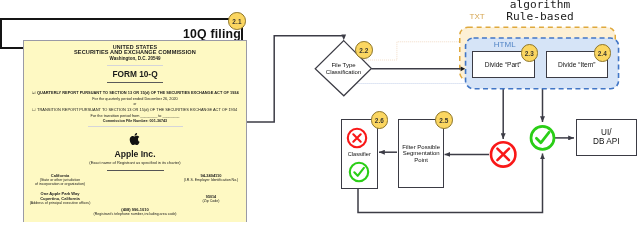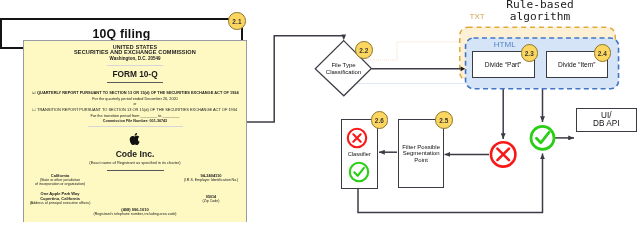--- a/index.html
+++ b/index.html
@@ -3,21 +3,21 @@
 <meta charset="utf-8">
 <style>
   html,body{margin:0;padding:0;background:#fff;}
   body{width:640px;height:222px;font-family:"Liberation Sans",sans-serif;overflow:hidden;
        -webkit-font-smoothing:antialiased;}
   #root{position:relative;width:640px;height:222px;}
   .abs{position:absolute;box-sizing:border-box;}
 
   
   #title-box{left:0px;top:18px;width:243px;height:31px;border:2px solid #151515;background:#fff;
-             display:flex;align-items:center;justify-content:center;}
+             display:flex;align-items:center;justify-content:flex-end;}
   #title-box .t{font-size:12.3px;font-weight:bold;color:#111;letter-spacing:0.2px;}
 
   
   .badge{border-radius:50%;background:#FBD661;border:0.9px solid #8d7529;
          display:flex;align-items:center;justify-content:center;padding-top:0.6px;
          font-size:6.4px;font-weight:bold;color:#3a372f;z-index:20;letter-spacing:0.15px;
          font-family:"Liberation Sans",sans-serif;}
 
   
   #doc{left:23px;top:40px;width:224px;height:216px;border:1px solid #9a9aa6;background:#fef9c3;overflow:hidden;}
@@ -86,22 +86,22 @@
     <path d="M371.4,68.8 H460.6" fill="none" stroke="#3C3C46" stroke-width="1.5"></path>
     <path d="M460.6,66.4 L465.2,68.8 L460.6,71.2 z" fill="#1a1a1a"></path>
   </svg>
 
   <div class="abs" id="title-box">
     <span class="t">10Q filing</span>
   </div>
   <div class="abs badge" style="left:228.2px;top:12.1px;width:17.6px;height:17.6px;">2.1</div>
 
   <div class="abs mono" id="rule-title" style="left:455px;top:-0.7px;width:170px;text-align:center;font-size:11.2px;color:#1c1c1c;line-height:11.5px;">
+    <div>algorithm</div>
     <div>Rule-based</div>
-    <div>algorithm</div>
   </div>
 
   <svg class="abs" id="txt-box" style="left:455px;top:22px;width:166px;height:64px;" viewBox="0 0 166 64">
     <rect x="4.75" y="5.35" width="155.5" height="53" rx="8" ry="8" fill="#FDF0D5" stroke="#DFA93D" stroke-width="1.5" stroke-dasharray="5,3.9"></rect>
   </svg>
   <div class="abs" style="left:469.5px;top:12px;font-size:8px;color:#D6A652;font-weight:400;">TXT</div>
 
   <svg class="abs" id="html-box" style="left:460px;top:33px;width:164px;height:62px;" viewBox="0 0 164 62">
     <rect x="5.55" y="5.05" width="153" height="50.7" rx="8" ry="8" fill="#D6E4F7" stroke="#4176C6" stroke-width="1.6" stroke-dasharray="5,3.4"></rect>
   </svg>
@@ -137,21 +137,21 @@
     <circle cx="11" cy="11" r="9.2" fill="#fff" stroke="#F91818" stroke-width="2.1"></circle>
     <path d="M7.3,7.3 L14.7,14.7 M14.7,7.3 L7.3,14.7" stroke="#F91818" stroke-width="2.1" stroke-linecap="round"></path>
   </svg>
   <div class="abs" style="left:340.5px;top:151px;width:37.6px;text-align:center;font-size:5.6px;color:#111;">Classifier</div>
   <svg class="abs" style="left:347.5px;top:161px;width:22px;height:22px;" viewBox="0 0 22 22">
     <circle cx="11" cy="11" r="9.2" fill="#fff" stroke="#2ACE16" stroke-width="2.1"></circle>
     <path d="M6.3,11.3 L9.7,14.8 L15.9,6.9" fill="none" stroke="#2ACE16" stroke-width="2.1" stroke-linecap="round" stroke-linejoin="round"></path>
   </svg>
   <div class="abs badge" style="left:370.5px;top:111px;width:17.8px;height:17.8px;">2.6</div>
 
-  <div class="abs nodebox" style="left:576px;top:108px;width:60.5px;height:24px;font-size:8.2px;line-height:8.2px;">
+  <div class="abs nodebox" style="left:576px;top:119px;width:60.5px;height:37px;font-size:8.2px;line-height:8.2px;">
     <div>
       <div>UI/</div>
       <div>DB API</div>
     </div>
   </div>
 
   <div class="abs" id="doc">
     <div style="padding:2.6px 8px 0 8px;">
       <div class="ctr d-b" style="font-size:5.4px;letter-spacing:0.2px;">UNITED STATES</div>
       <div class="ctr d-b" style="font-size:5.6px;letter-spacing:0.1px;margin-top:-0.2px;">SECURITIES AND EXCHANGE COMMISSION</div>
@@ -174,21 +174,21 @@
       <div class="ctr d-n" style="font-size:3.8px;margin-top:1.5px;">For the transition period from ________ to ________</div>
       <div class="ctr d-b" style="font-size:3.7px;margin-top:1.6px;">Commission File Number: 001-36743</div>
 
       <div style="width:95px;height:1px;background:#d5d5da;margin:3.0px auto 0 auto;"></div>
 
       <div class="ctr" style="margin-top:5.7px;line-height:0;">
         <svg width="11.5" height="12" viewBox="0 0 170 208" aria-hidden="true">
           <path fill="#111" d="M140.6 110.5c-.3-26.6 21.7-39.4 22.7-40-12.4-18.1-31.6-20.6-38.4-20.9-16.3-1.7-31.9 9.6-40.2 9.6-8.3 0-21.1-9.4-34.7-9.1-17.8.3-34.3 10.4-43.5 26.3-18.6 32.3-4.8 80 13.4 106.2 8.9 12.8 19.5 27.2 33.4 26.7 13.4-.5 18.5-8.7 34.7-8.7 16.2 0 20.8 8.7 35 8.4 14.5-.2 23.6-13 32.4-25.9 10.2-14.8 14.4-29.1 14.6-29.8-.3-.1-28-10.8-28.3-42.8zM114.3 32.6c7.4-8.9 12.3-21.3 11-33.6-10.6.4-23.5 7.1-31.1 16-6.8 7.9-12.8 20.5-11.2 32.6 11.8.9 23.9-6 31.3-15z"></path>
         </svg>
       </div>
-      <div class="ctr d-b" style="font-size:8.6px;margin-top:4px;">Code Inc.</div>
+      <div class="ctr d-b" style="font-size:8.6px;margin-top:4px;">Apple Inc.</div>
       <div class="ctr d-n" style="font-size:3.95px;margin-top:1.0px;">(Exact name of Registrant as specified in its charter)</div>
       <div style="width:57px;height:1px;background:#555;margin:4.5px auto 0 auto;"></div>
 
       <div style="position:relative;height:12px;margin-top:2.0px;">
         <div style="position:absolute;left:-16px;top:0;width:88px;text-align:center;">
           <div class="d-b" style="font-size:4.0px;">California</div>
           <div class="d-n" style="font-size:3.55px;">(State or other jurisdiction</div>
           <div class="d-n" style="font-size:3.55px;">of incorporation or organization)</div>
         </div>
         <div style="position:absolute;left:134px;top:0;width:90px;text-align:center;">

